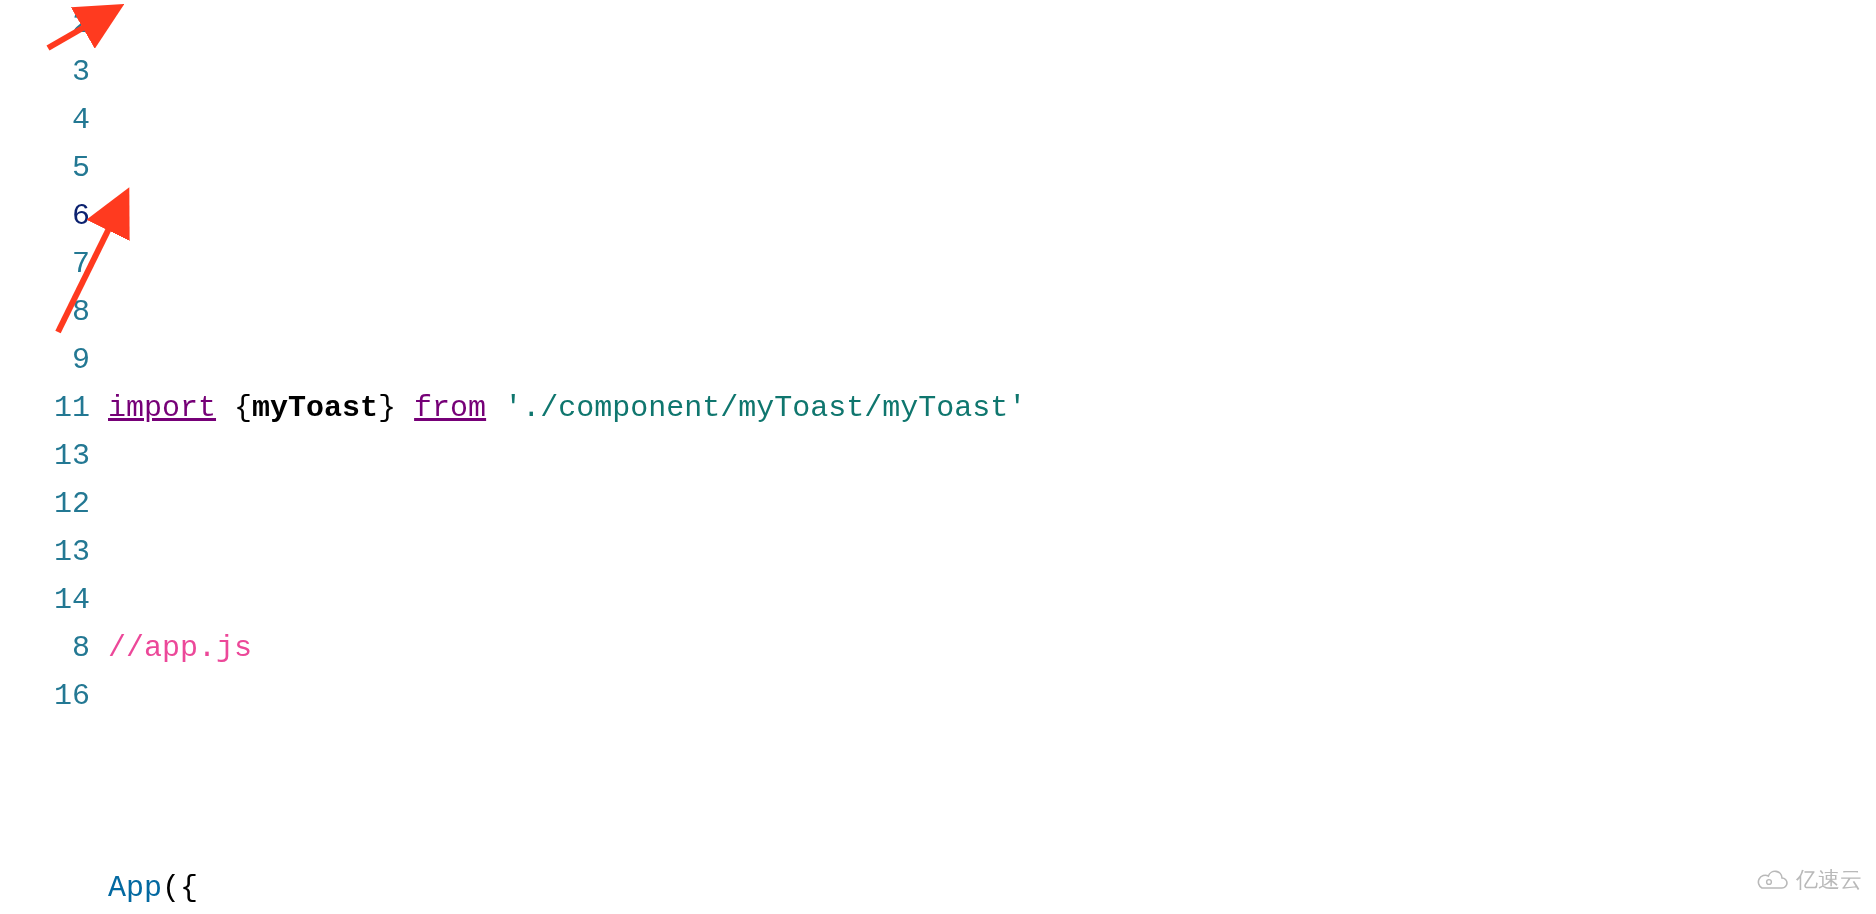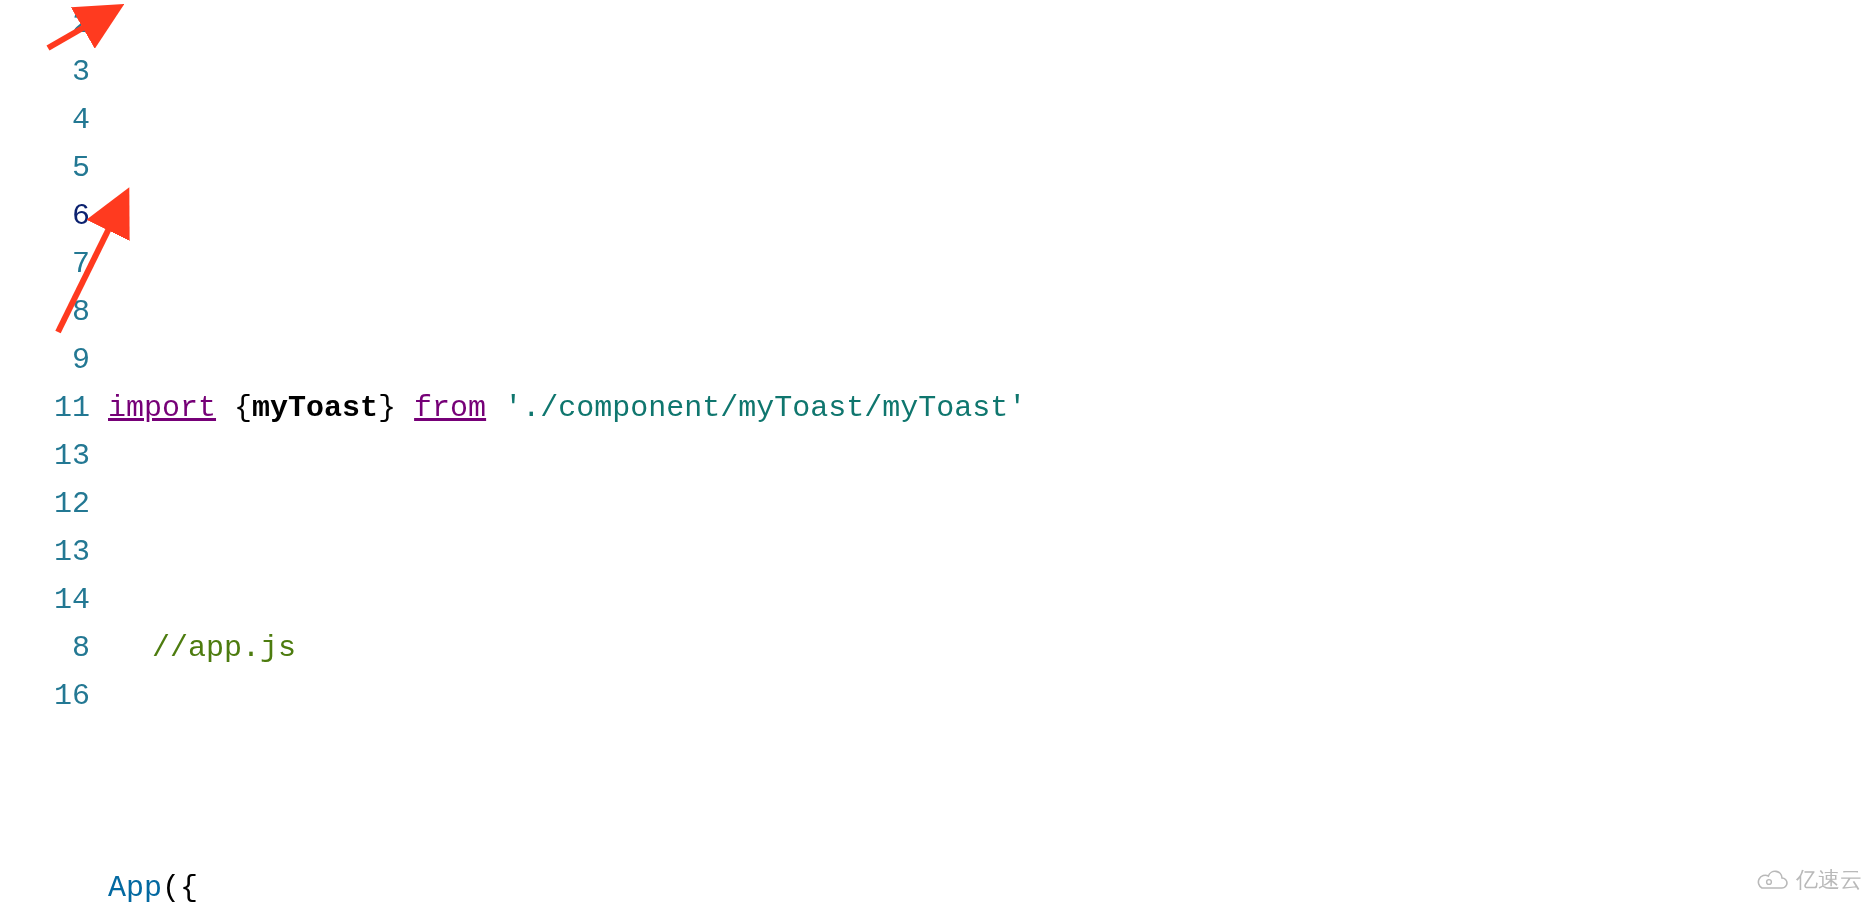--- a/index.html
+++ b/index.html
@@ -5,21 +5,21 @@
   html,body{margin:0;padding:0;background:#fff;font-family:Menlo,Consolas,"Courier New",monospace;font-size:30px;line-height:48px;color:#000;}
   .editor{display:flex;width:1876px;height:914px;position:relative;overflow:hidden;}
   .gutter{width:90px;text-align:right;padding-right:18px;color:#237893;user-select:none;}
   .gutter .ln{height:48px;}
   .gutter .ln.active{color:#0b216f;font-weight:500;}
   .code{position:relative;flex:1;white-space:pre;}
   .code .line{height:48px;}
   .kw{color:#760077;text-decoration:underline;}      
   .call{color:#0369a1;}      
   .str{color:#0f766e;}       
-  .cmt{color:#4d7c0f;margin-left:44px;}       
+  .cmt{color:#ec4899;}       
   .plain{color:#000;}
   .prop{color:#000;font-weight:bold;}
   .arrow{position:absolute;pointer-events:none;}
   .watermark{position:absolute;right:14px;bottom:10px;display:flex;align-items:center;gap:6px;color:#b9b9b9;font-family:"PingFang SC","Microsoft YaHei",sans-serif;font-size:22px;}
   .watermark svg{display:block;}
 </style>
 </head>
 <body>
 
 <div class="editor">

